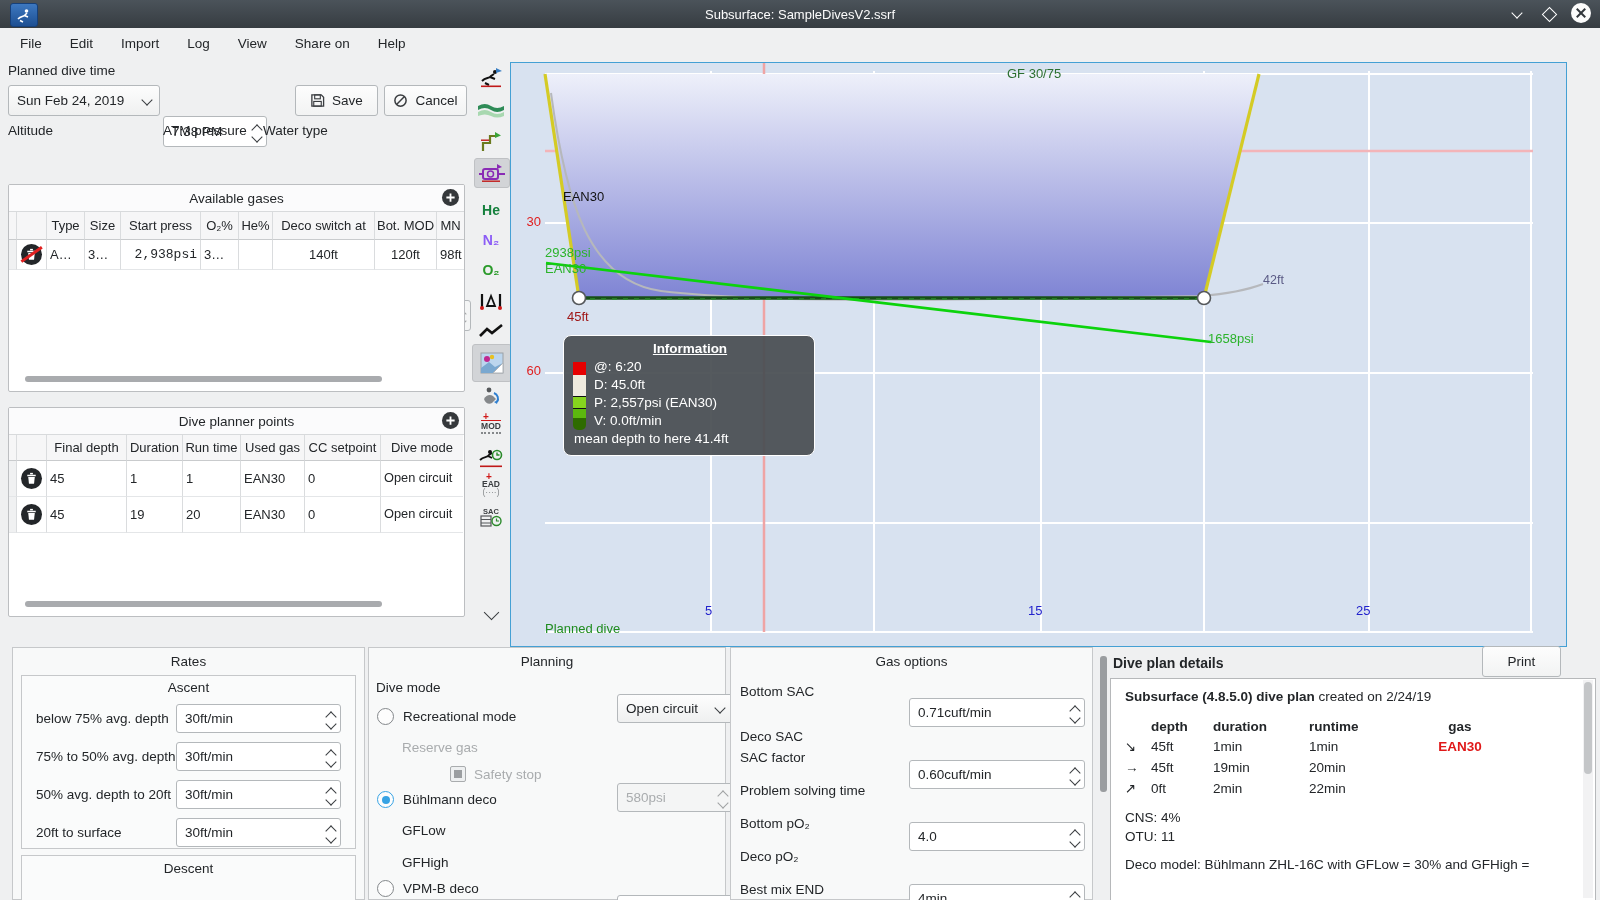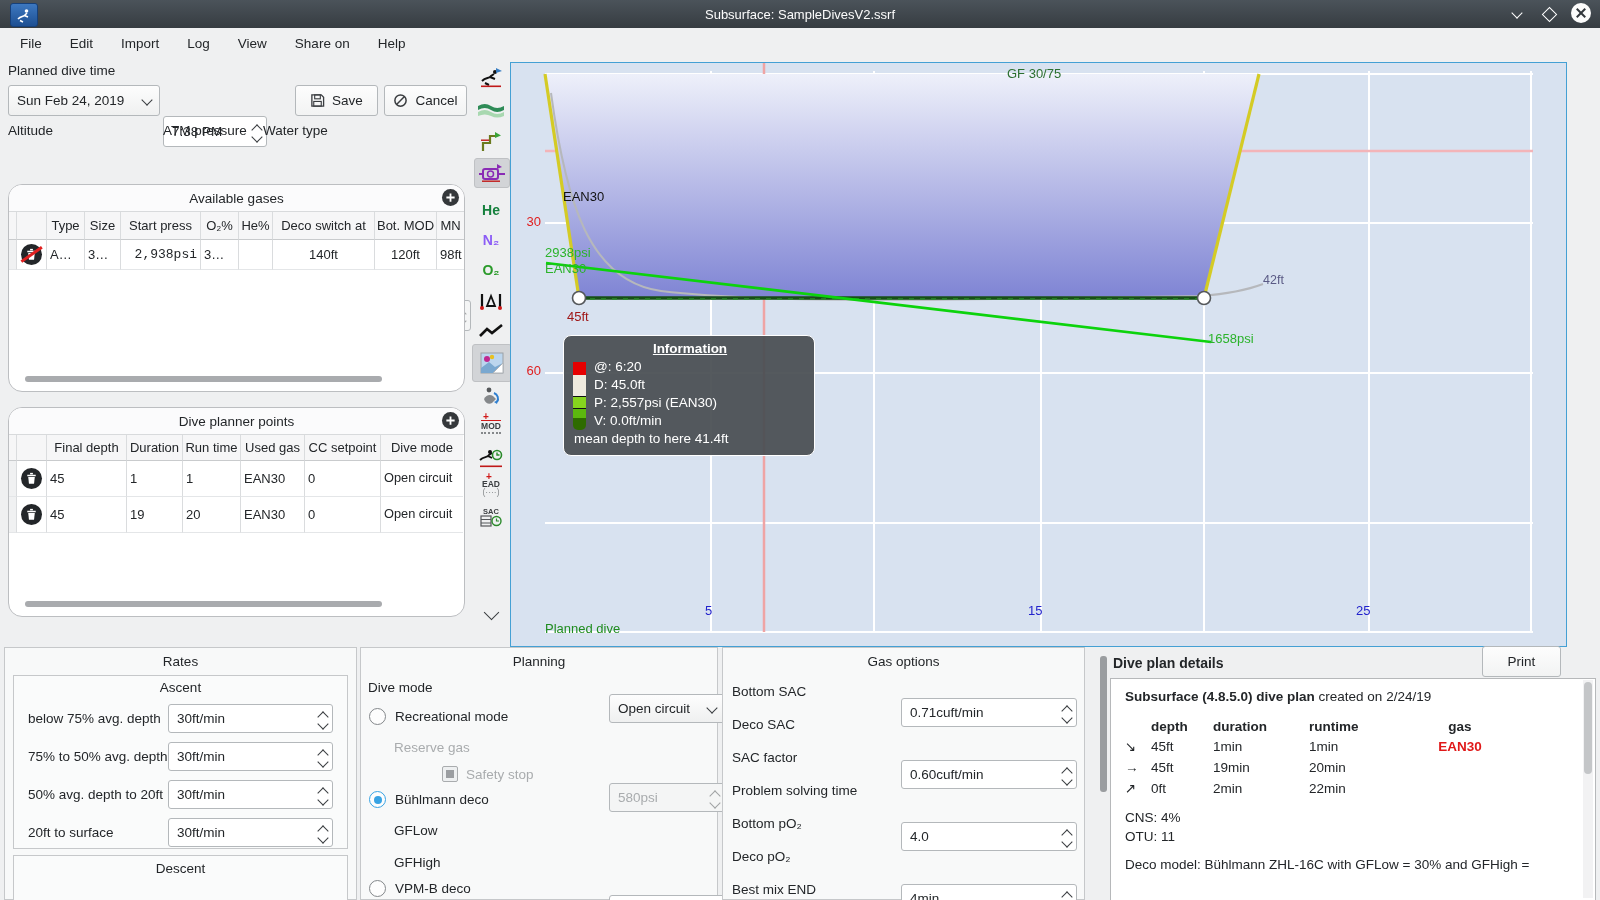--- a/index.html
+++ b/index.html
@@ -27,21 +27,21 @@
   .btn{background:linear-gradient(#fdfdfd,#f2f3f3);border:1px solid #b4b8bb;border-radius:3px;
        display:flex;align-items:center;justify-content:center;gap:7px;font-size:13.5px;}
   .field{background:#fff;border:1px solid #b4b8bb;border-radius:3px;display:flex;align-items:center;
          padding-left:8px;font-size:13.5px;position:relative;}
   .combo{background:linear-gradient(#fdfdfd,#eff0f0);}
   .field .varr{position:absolute;right:5px;top:0;height:100%;display:flex;flex-direction:column;justify-content:center;gap:2px;}
   .field .darr{position:absolute;right:8px;top:50%;margin-top:-5px;}
   .dis{color:#a9acae;background:#f4f5f5;}
   .lbl{font-size:13.5px;color:#232629;white-space:nowrap;}
   
-  .panel{background:#fff;border:1px solid #bcbec1;border-radius:14px;overflow:hidden;text-align:center;}
+  .panel{background:#fff;border:1px solid #bcbec1;border-radius:2px;overflow:hidden;text-align:center;}
   .panel-hd{height:26px;background:#fbfbfc;border-bottom:1px solid #d8dadc;display:flex;align-items:center;justify-content:center;position:relative;font-size:13.5px;}
   .pluscirc{position:absolute;right:5px;top:4px;width:17px;height:17px;border-radius:50%;background:#35383b;display:flex;align-items:center;justify-content:center;}
   .tbl{display:flex;flex-direction:column;}
   .trow{display:flex;}
   .tcell{border-right:1px solid #dadcde;border-bottom:1px solid #e4e6e8;overflow:hidden;white-space:nowrap;
          display:flex;align-items:center;justify-content:center;font-size:13px;padding:0 3px;box-sizing:border-box;}
   .thead .tcell{background:#f6f6f7;border-bottom:1px solid #c9cbcd;font-size:13px;}
   .gutter{background:#f0f1f2;border-right:1px solid #dadcde;}
   .trashcirc{width:21px;height:21px;border-radius:50%;background:#232629;position:relative;flex:none;}
   .trashcirc svg{position:absolute;left:3px;top:3px;}
@@ -54,21 +54,21 @@
   .micro{font-size:8.5px;font-weight:bold;color:#3a3d40;line-height:1;text-align:center;}
   .redplus{color:#d01818;font-weight:bold;font-size:10px;line-height:1;}
   
   .chart{left:510px;top:62px;width:1055px;height:583px;background:#d8e2f0;border:1px solid #44a0d4;box-sizing:content-box;}
   .chart .cl{position:absolute;font-size:13px;white-space:nowrap;}
   .tooltip{position:absolute;left:52px;top:272px;width:212px;background:rgba(72,77,82,0.93);border:1.5px solid #fff;
            border-radius:8px;color:#fff;padding:4px 8px 7px 30px;font-size:13.5px;line-height:1.34;}
   .tooltip .tt-title{text-align:center;font-weight:bold;margin-left:-20px;text-decoration:underline;}
   .ttbar{position:absolute;left:9px;top:26px;width:13px;height:68px;display:flex;flex-direction:column;}
   
-  .bpanel{background:#f8f9f9;border:1px solid #c6c8ca;box-sizing:border-box;}
+  .bpanel{background:#f8f9f9;border:1px solid #c6c8ca;box-sizing:border-box;margin-left:8px;}
   .bptitle{text-align:center;padding-top:6px;font-size:13.5px;}
   .grp{border:1px solid #c6c8ca;background:#fafbfb;margin:6px 8px;}
   .frow{display:flex;align-items:center;justify-content:space-between;margin:9px 14px;}
   .radio{width:17px;height:17px;border:1.6px solid #84888b;border-radius:50%;background:#fdfdfd;box-sizing:border-box;flex:none;}
   .radio.on{border-color:#37a3e4;display:flex;align-items:center;justify-content:center;}
   .radio.on::after{content:"";width:8px;height:8px;border-radius:50%;background:#37a3e4;}
   .cbox{width:16px;height:16px;border:1.6px solid #a9acae;border-radius:2px;background:#eef0f1;box-sizing:border-box;display:flex;align-items:center;justify-content:center;}
   .cbox::after{content:"";width:8px;height:8px;background:#9b9ea1;}
   
   .planbox{left:1110px;top:678px;width:486px;height:240px;background:#fff;border:1px solid #b6b8ba;
@@ -553,21 +553,21 @@
   <div class="abs bpanel" style="left:722px;top:647px;width:363px;height:253px;">
     <div class="bptitle">Gas options</div>
     <div class="abs lbl" style="left:9px;top:36px;">Bottom SAC</div>
     <div class="abs field" style="left:178px;top:29px;width:166px;height:27px;">
         <span>0.71cuft/min</span>
         <span class="varr">
           <span class="chev up"></span>
           <span class="chev down"></span>
         </span>
       </div>
-    <div class="abs lbl" style="left:9px;top:69px;">Deco SAC</div>
+    <div class="abs lbl" style="left:9px;top:81px;">Deco SAC</div>
     <div class="abs field" style="left:178px;top:62px;width:166px;height:27px;">
         <span>0.60cuft/min</span>
         <span class="varr">
           <span class="chev up"></span>
           <span class="chev down"></span>
         </span>
       </div>
     <div class="abs lbl" style="left:9px;top:102px;">SAC factor</div>
     <div class="abs field" style="left:178px;top:95px;width:166px;height:27px;">
         <span>4.0</span>

